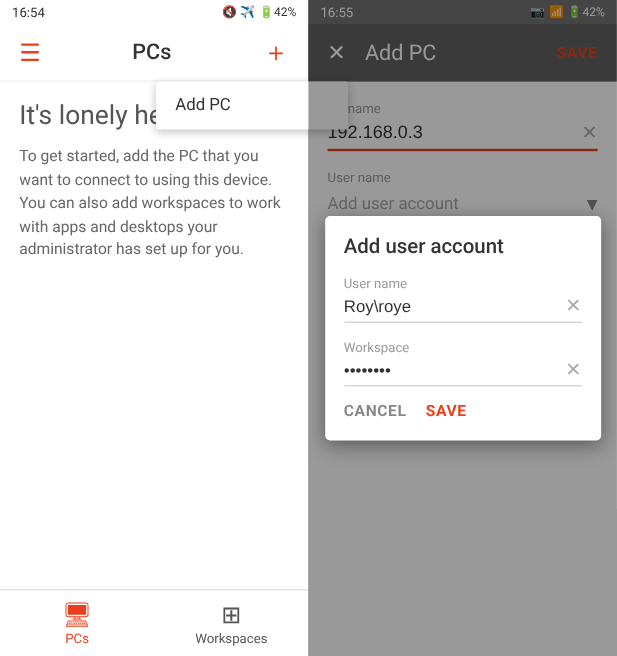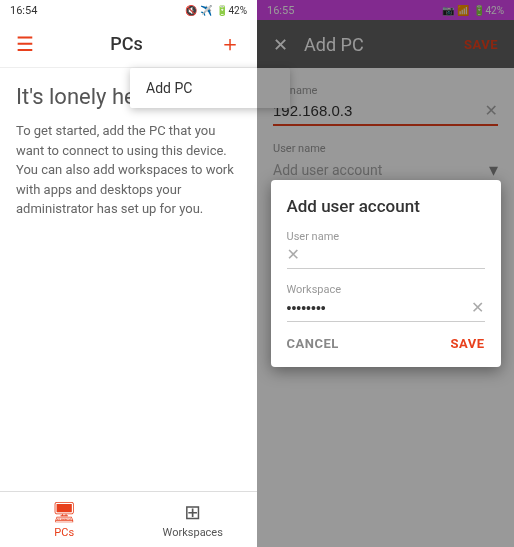--- a/index.html
+++ b/index.html
@@ -137,21 +137,21 @@
       width: 257px;
       height: 547px;
       background: #616161;
       display: flex;
       flex-direction: column;
       position: relative;
     }
 
     .right-status-bar {
       height: 20px;
-      background: #d946ef;
+      background: #737373;
       display: flex;
       align-items: center;
       justify-content: space-between;
       padding: 0 10px;
       font-size: 11px;
       color: #fff;
       text-align: right;
     }
 
     .right-top-bar {
@@ -291,21 +291,22 @@
       flex: 1;
       border: none;
       outline: none;
       font-size: 14px;
       color: #333;
       background: transparent;
     }
 
     .modal-actions {
       display: flex;
-      justify-content: space-between;
+      justify-content: flex-start;
+      gap: 16px;
       margin-top: 8px;
     }
 
     .cancel-btn {
       color: #888;
       font-size: 13px;
       font-weight: 700;
       letter-spacing: 0.5px;
       cursor: pointer;
       text-transform: uppercase;
@@ -393,20 +394,21 @@
 
     <a class="how-to-link">How do I set up a PC?</a>
   </div>
 
   <div class="modal-overlay">
     <div class="modal">
       <div class="modal-title">Add user account</div>
 
       <div class="modal-label">User name</div>
       <div class="modal-input-row">
+        <input class="modal-input" type="text" value="Roy\roye" style="">
         <span class="clear-icon">✕</span>
       </div>
 
       <div class="modal-label">Workspace</div>
       <div class="modal-input-row">
         <input class="modal-input" type="password" value="password" style="">
         <span class="clear-icon">✕</span>
       </div>
 
       <div class="modal-actions">

